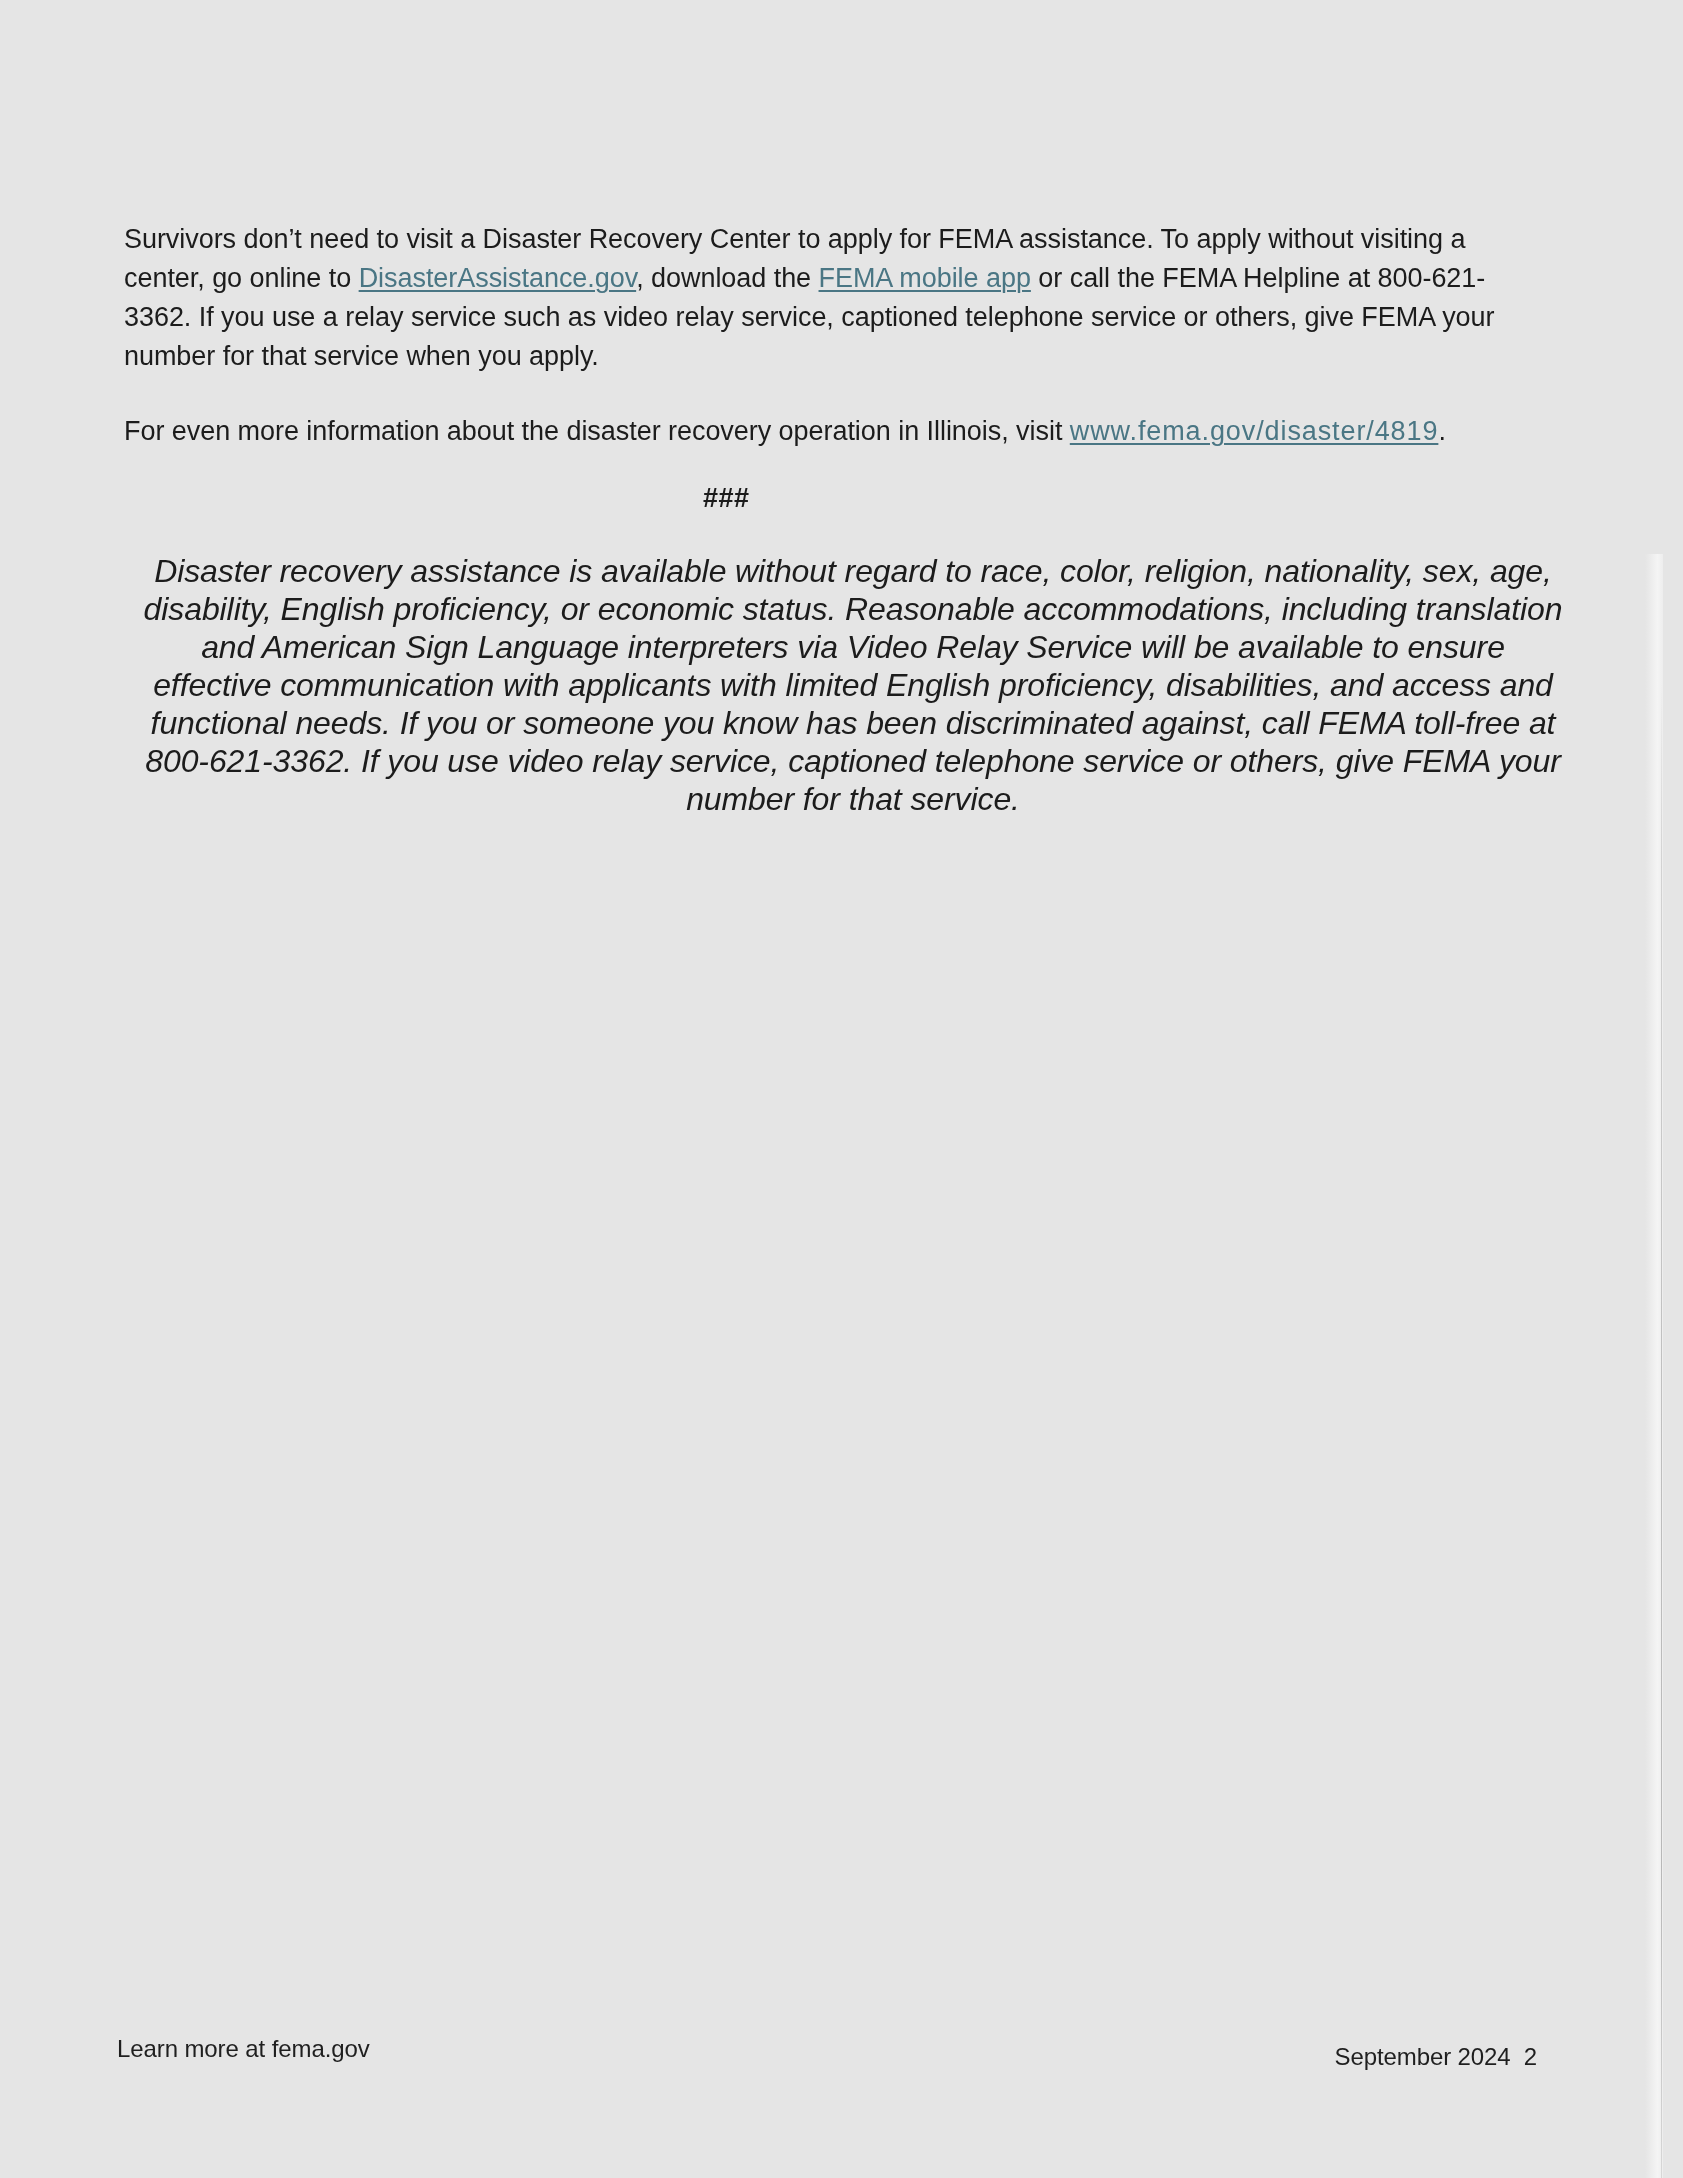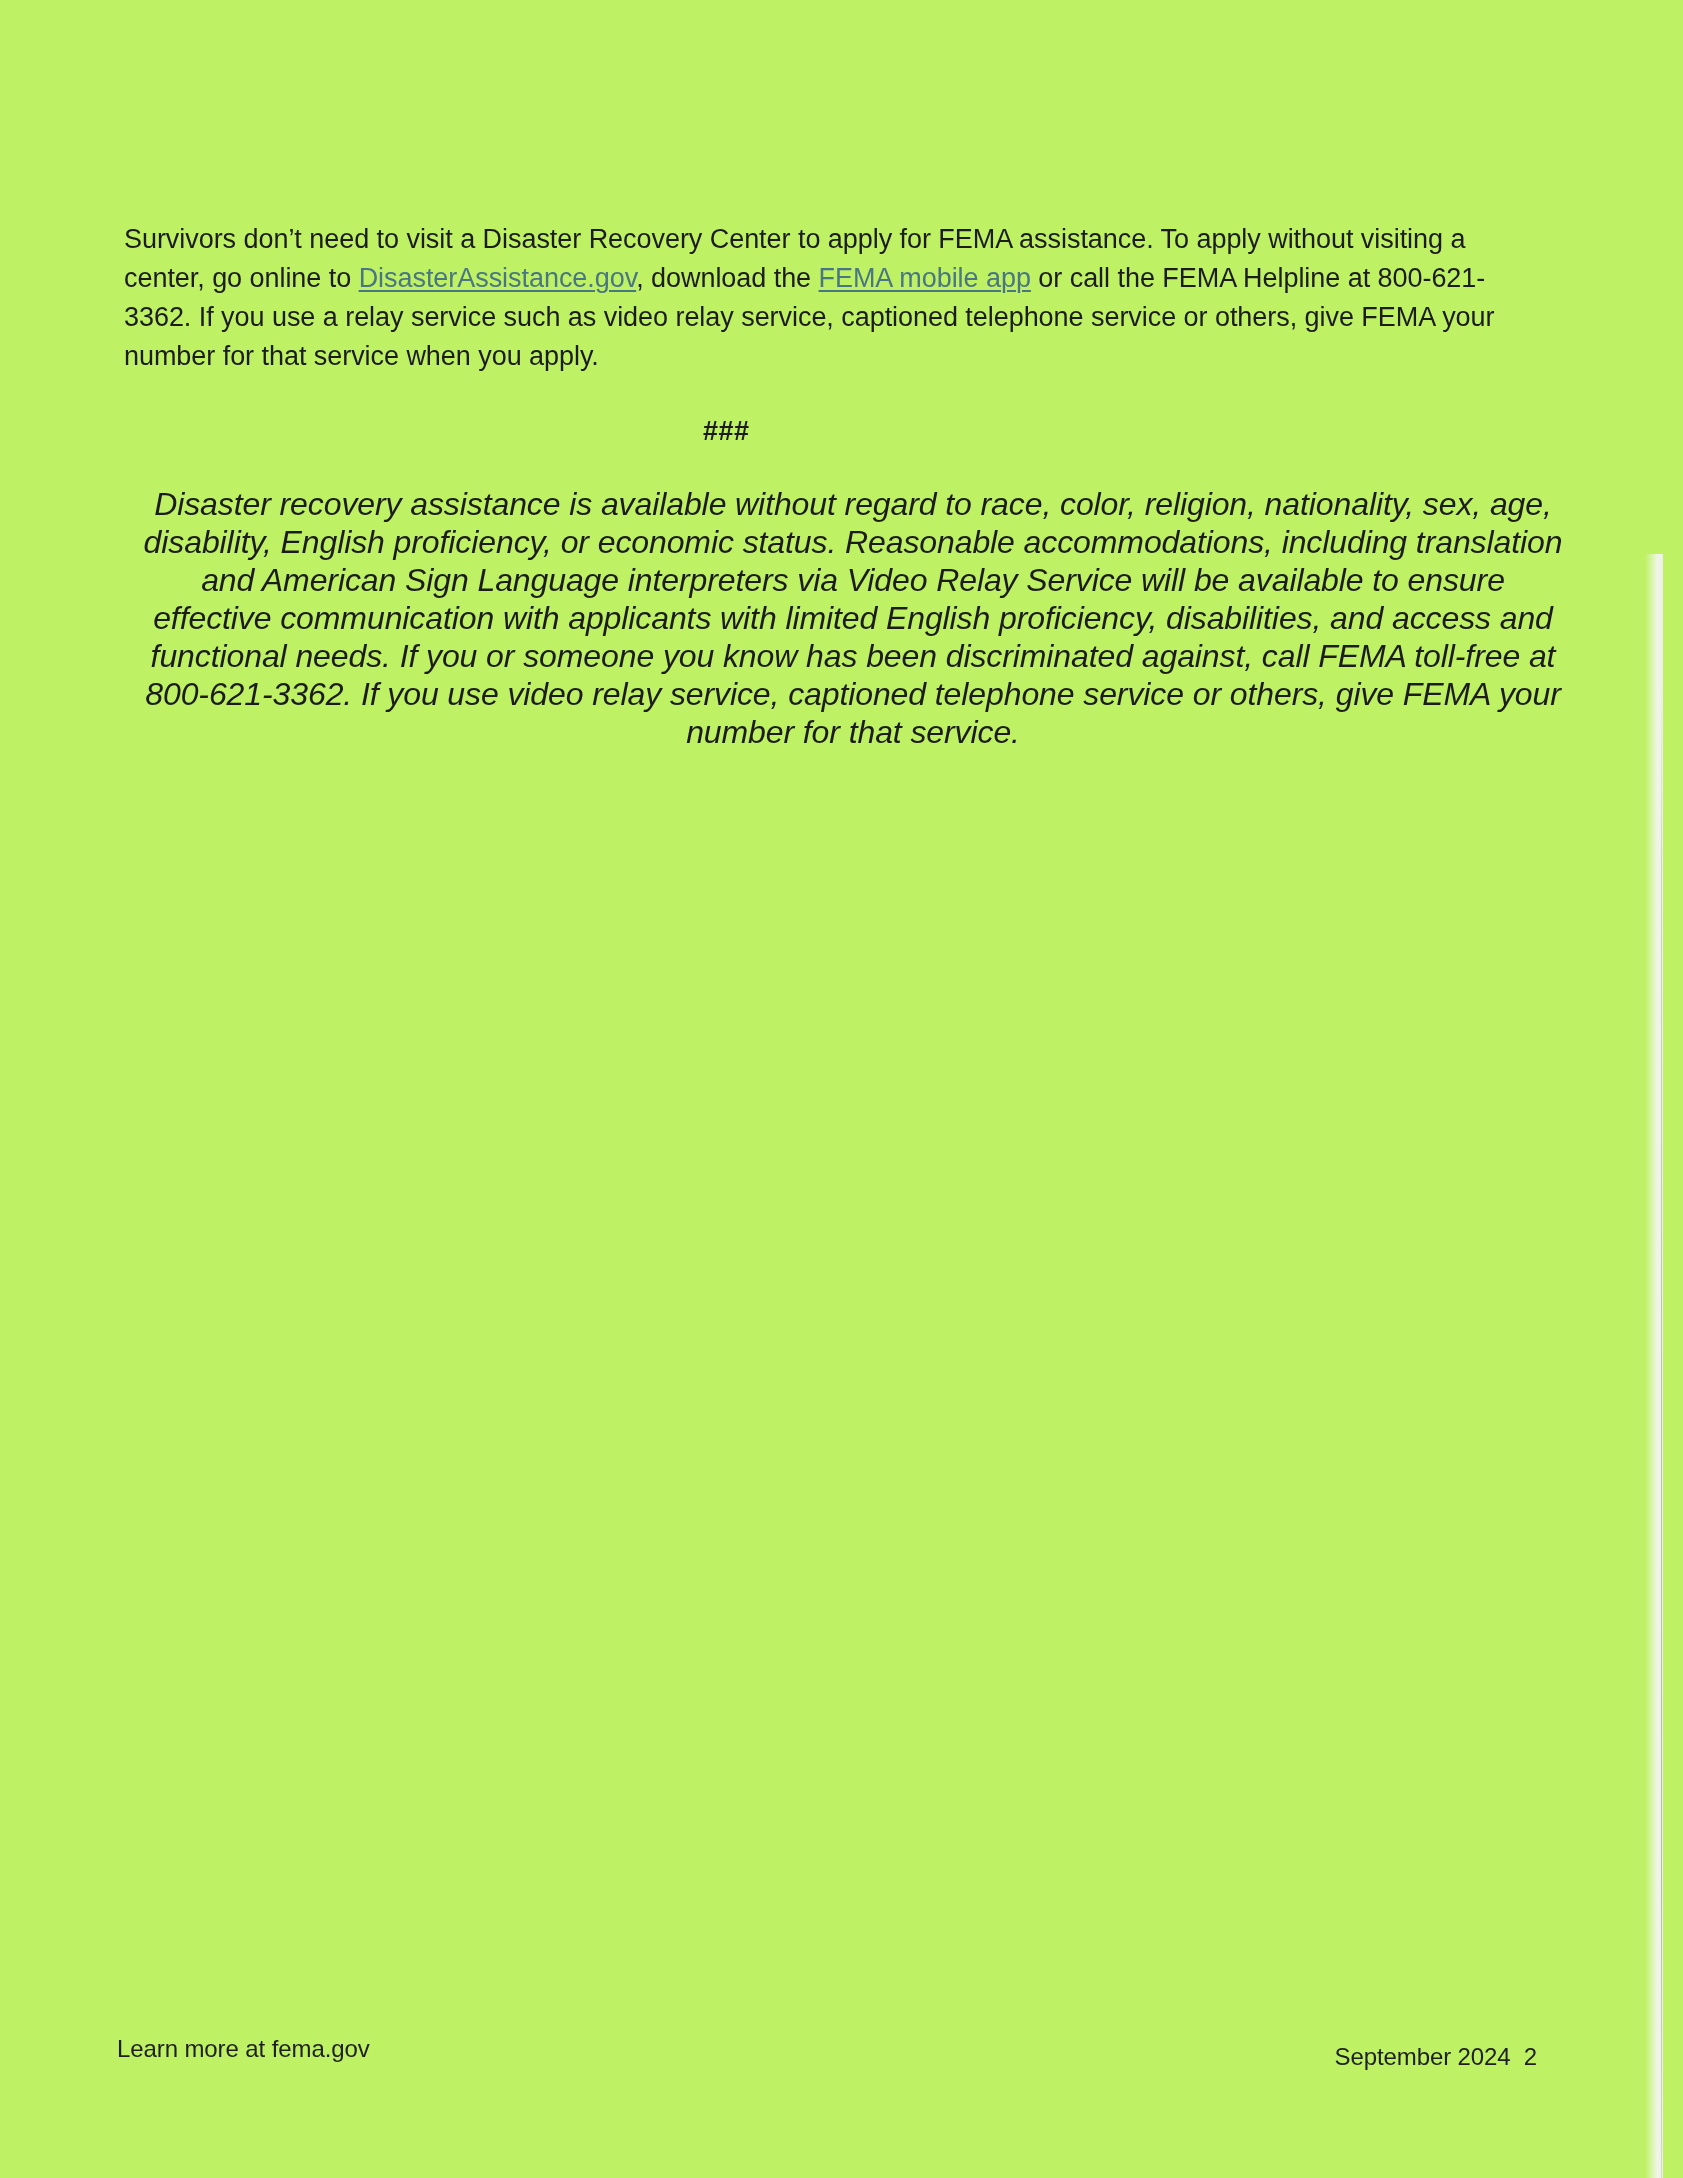--- a/index.html
+++ b/index.html
@@ -6,21 +6,21 @@
   html, body {
     margin: 0;
     padding: 0;
     background: #ffffff;
   }
 
   .page {
     position: relative;
     width: 1683px;
     height: 2178px;
-    background: #bef264;
+    background: #e5e5e5;
     overflow: hidden;
     font-family: "Liberation Sans", sans-serif;
     color: #1a1a1a;
     -webkit-font-smoothing: antialiased;
   }
 
   
   .scan-seam {
     position: absolute;
     top: 683px;
@@ -120,20 +120,21 @@
 
 <div class="page">
 
   <div class="scan-seam-soft"></div>
   <div class="scan-seam"></div>
 
   <div class="content">
 
     <p class="body-par"><span>Survivors don’t need to visit a Disaster Recovery Center to apply for FEMA assistance. To apply without visiting a center, go online to </span><a href="#" class="doc-link">DisasterAssistance.gov</a><span>, download the </span><a href="#" class="doc-link">FEMA mobile app</a><span> or call the FEMA Helpline at 800-621-3362. If you use a relay service such as video relay service, captioned telephone service or others, give FEMA your number for that service when you apply.</span></p>
 
+    <p class="body-par tight"><span>For even more information about the disaster recovery operation in Illinois, visit </span><a href="#" class="doc-link wide">www.fema.gov/disaster/4819</a><span>.</span></p>
 
     <div class="divider-hashes">###</div>
 
     <p class="disclaimer"> Disaster recovery assistance is available without regard to race, color, religion, nationality, sex, age, disability, English proficiency, or economic status. Reasonable accommodations, including translation and American Sign Language interpreters via Video Relay Service will be available to ensure effective communication with applicants with limited English proficiency, disabilities, and access and functional needs. If you or someone you know has been discriminated against, call FEMA toll-free at 800-621-3362. If you use video relay service, captioned telephone service or others, give FEMA your number for that service.</p>
 
   </div>
 
   <div class="footer">
     <span class="footer-left">Learn more at fema.gov</span>
     <span class="footer-right">September 2024  2</span>

